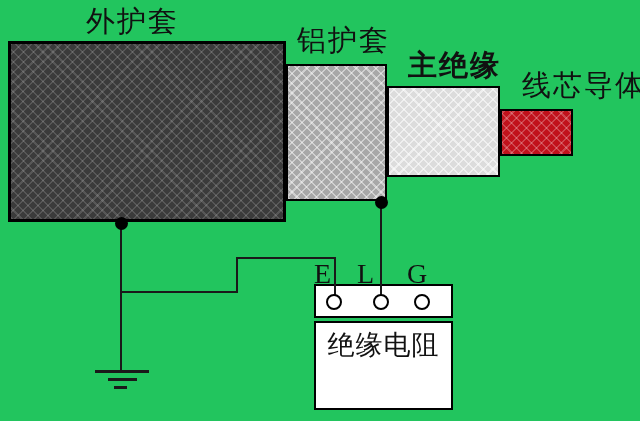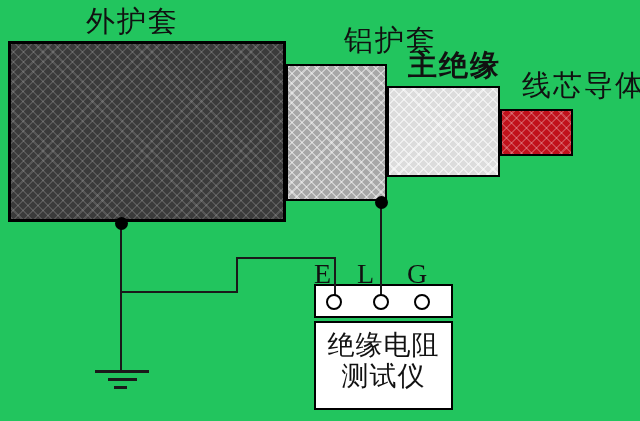--- a/index.html
+++ b/index.html
@@ -38,21 +38,21 @@
     position:absolute;left:314px;top:330px;width:139px;text-align:center;
     font-size:27px;line-height:31px;letter-spacing:1px;color:#111;
   }
 </style>
 </head>
 <body>
 
 <div class="stage">
 
   <div class="label" style="left:86px;top:7px;">外护套</div>
-  <div class="label" style="left:297px;top:26px;margin-left:47px;">铝护套</div>
+  <div class="label" style="left:297px;top:26px;">铝护套</div>
   <div class="label" style="left:408px;top:51px;font-weight:bold;">主绝缘</div>
   <div class="label" style="left:522px;top:71px;">线芯导体</div>
 
   <div class="rect hatch outer-sheath"></div>
   <div class="rect hatch alum-sheath"></div>
   <div class="rect hatch main-insul"></div>
   <div class="rect hatch core-cond"></div>
 
   <div class="wire" style="left:120px;top:223px;width:2px;height:149px;"></div>
   <div class="wire" style="left:120px;top:291px;width:118px;height:2px;"></div>
@@ -75,16 +75,15 @@
 
   <div class="terminal-letter" style="left:314px;top:260px;">E</div>
   <div class="terminal-letter" style="left:357px;top:260px;">L</div>
   <div class="terminal-letter" style="left:407px;top:260px;">G</div>
 
   <div class="dot" style="left:115px;top:217px;"></div>
   <div class="dot" style="left:375px;top:196px;"></div>
 
   <div class="tester-name">
     <div>绝缘电阻</div>
-    <div>测试仪</div>
   </div>
 
 </div>
 
 </body></html>

